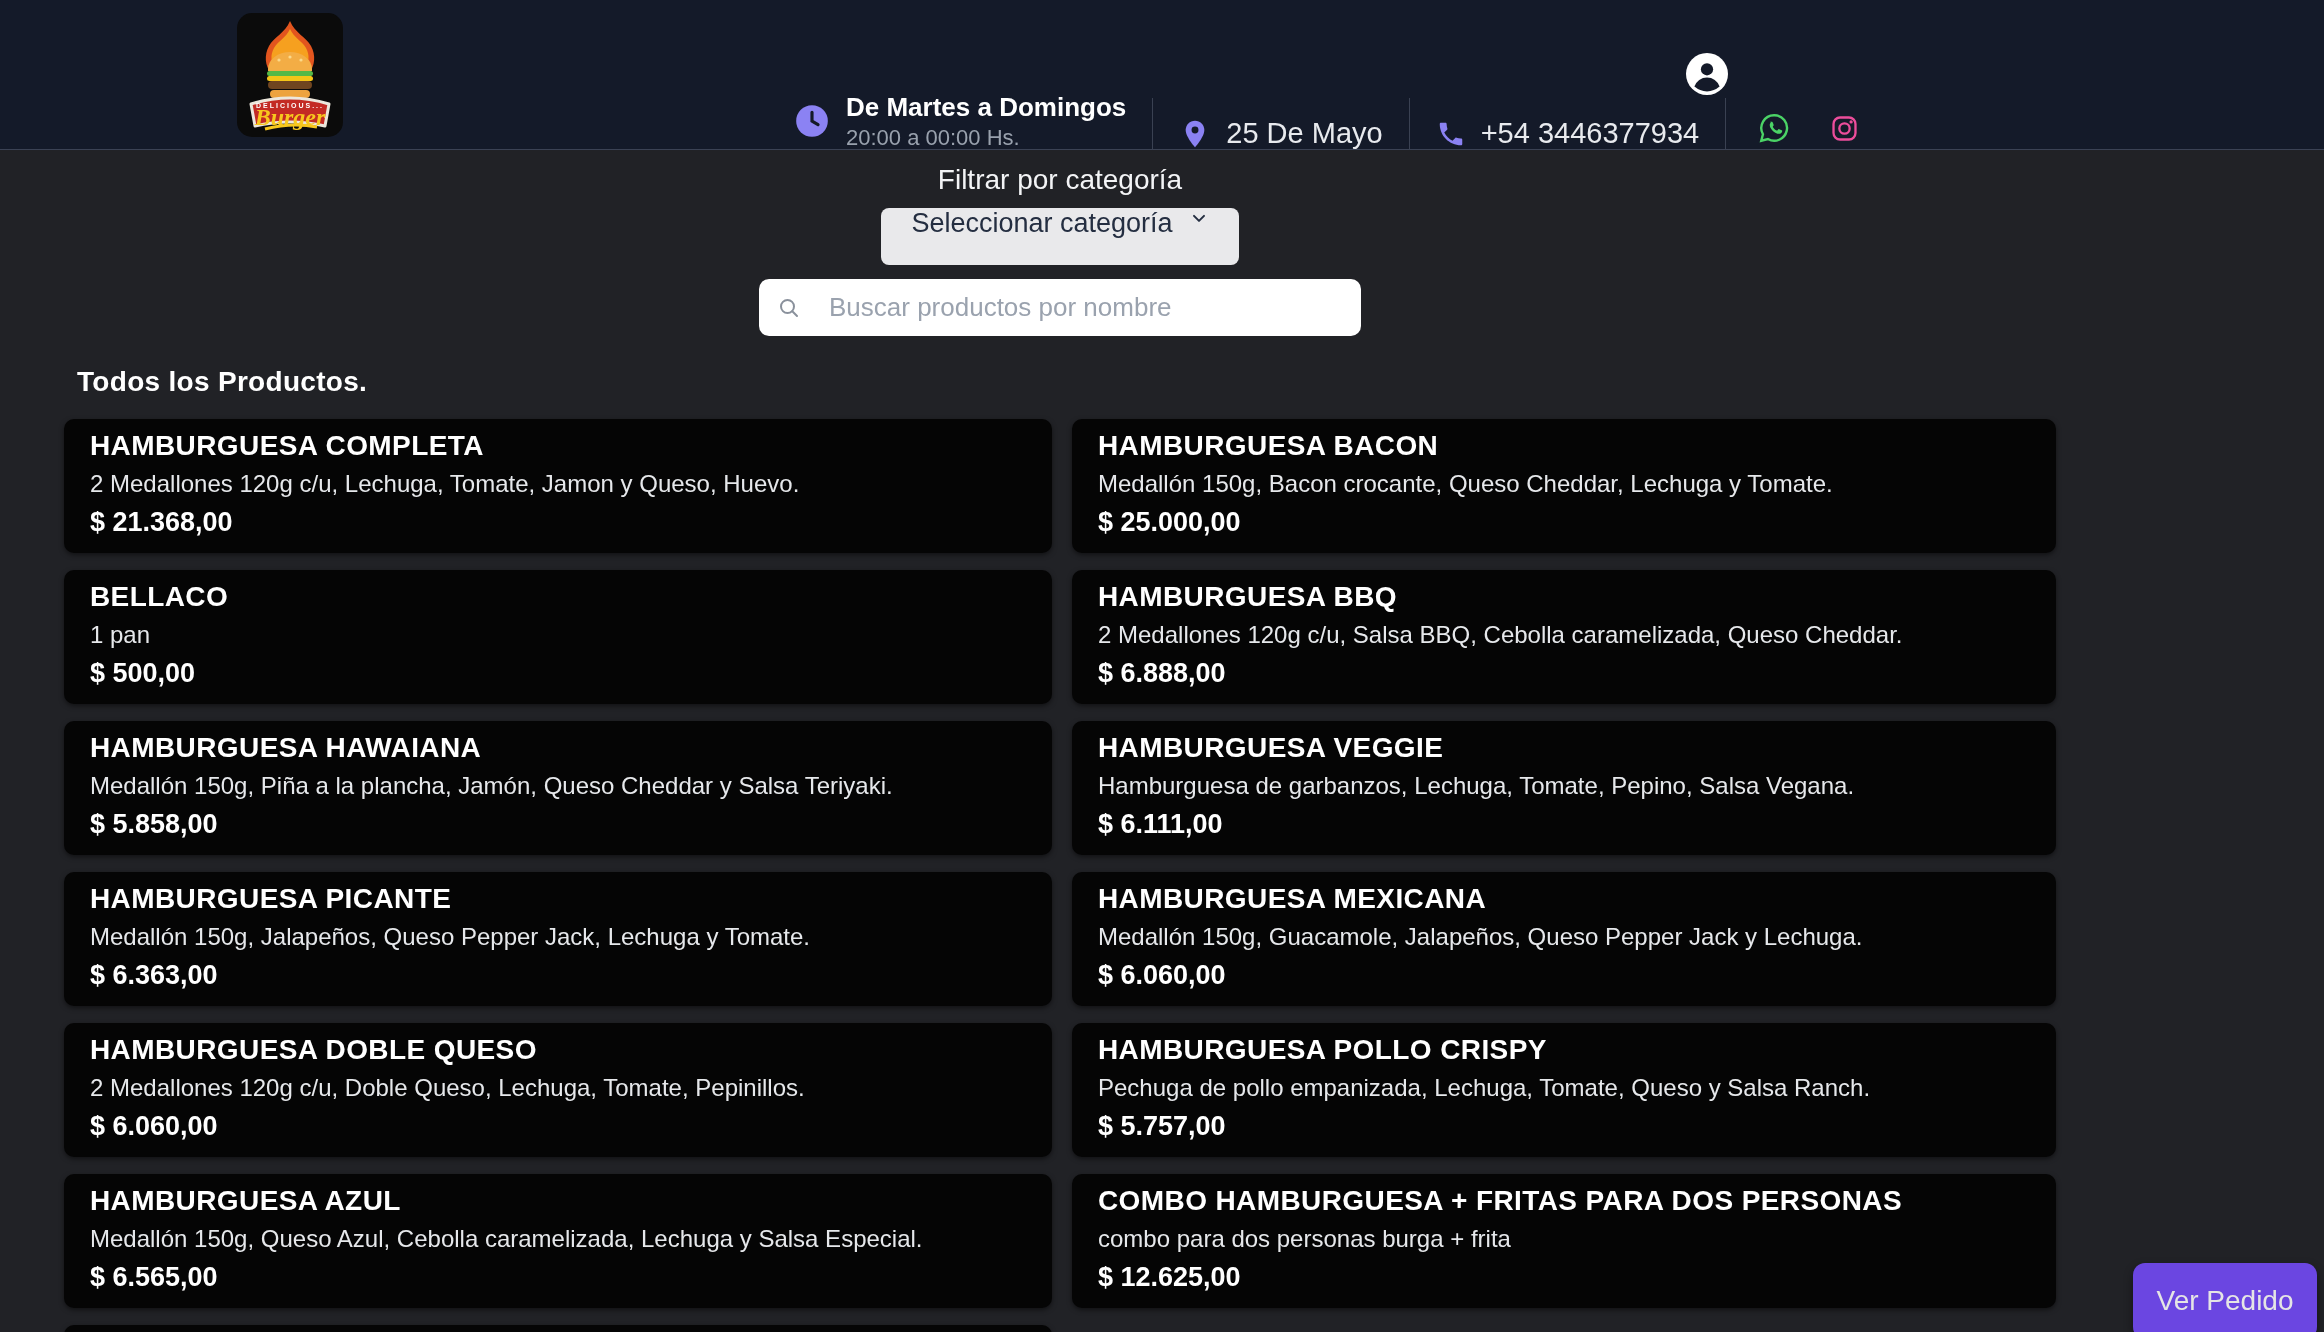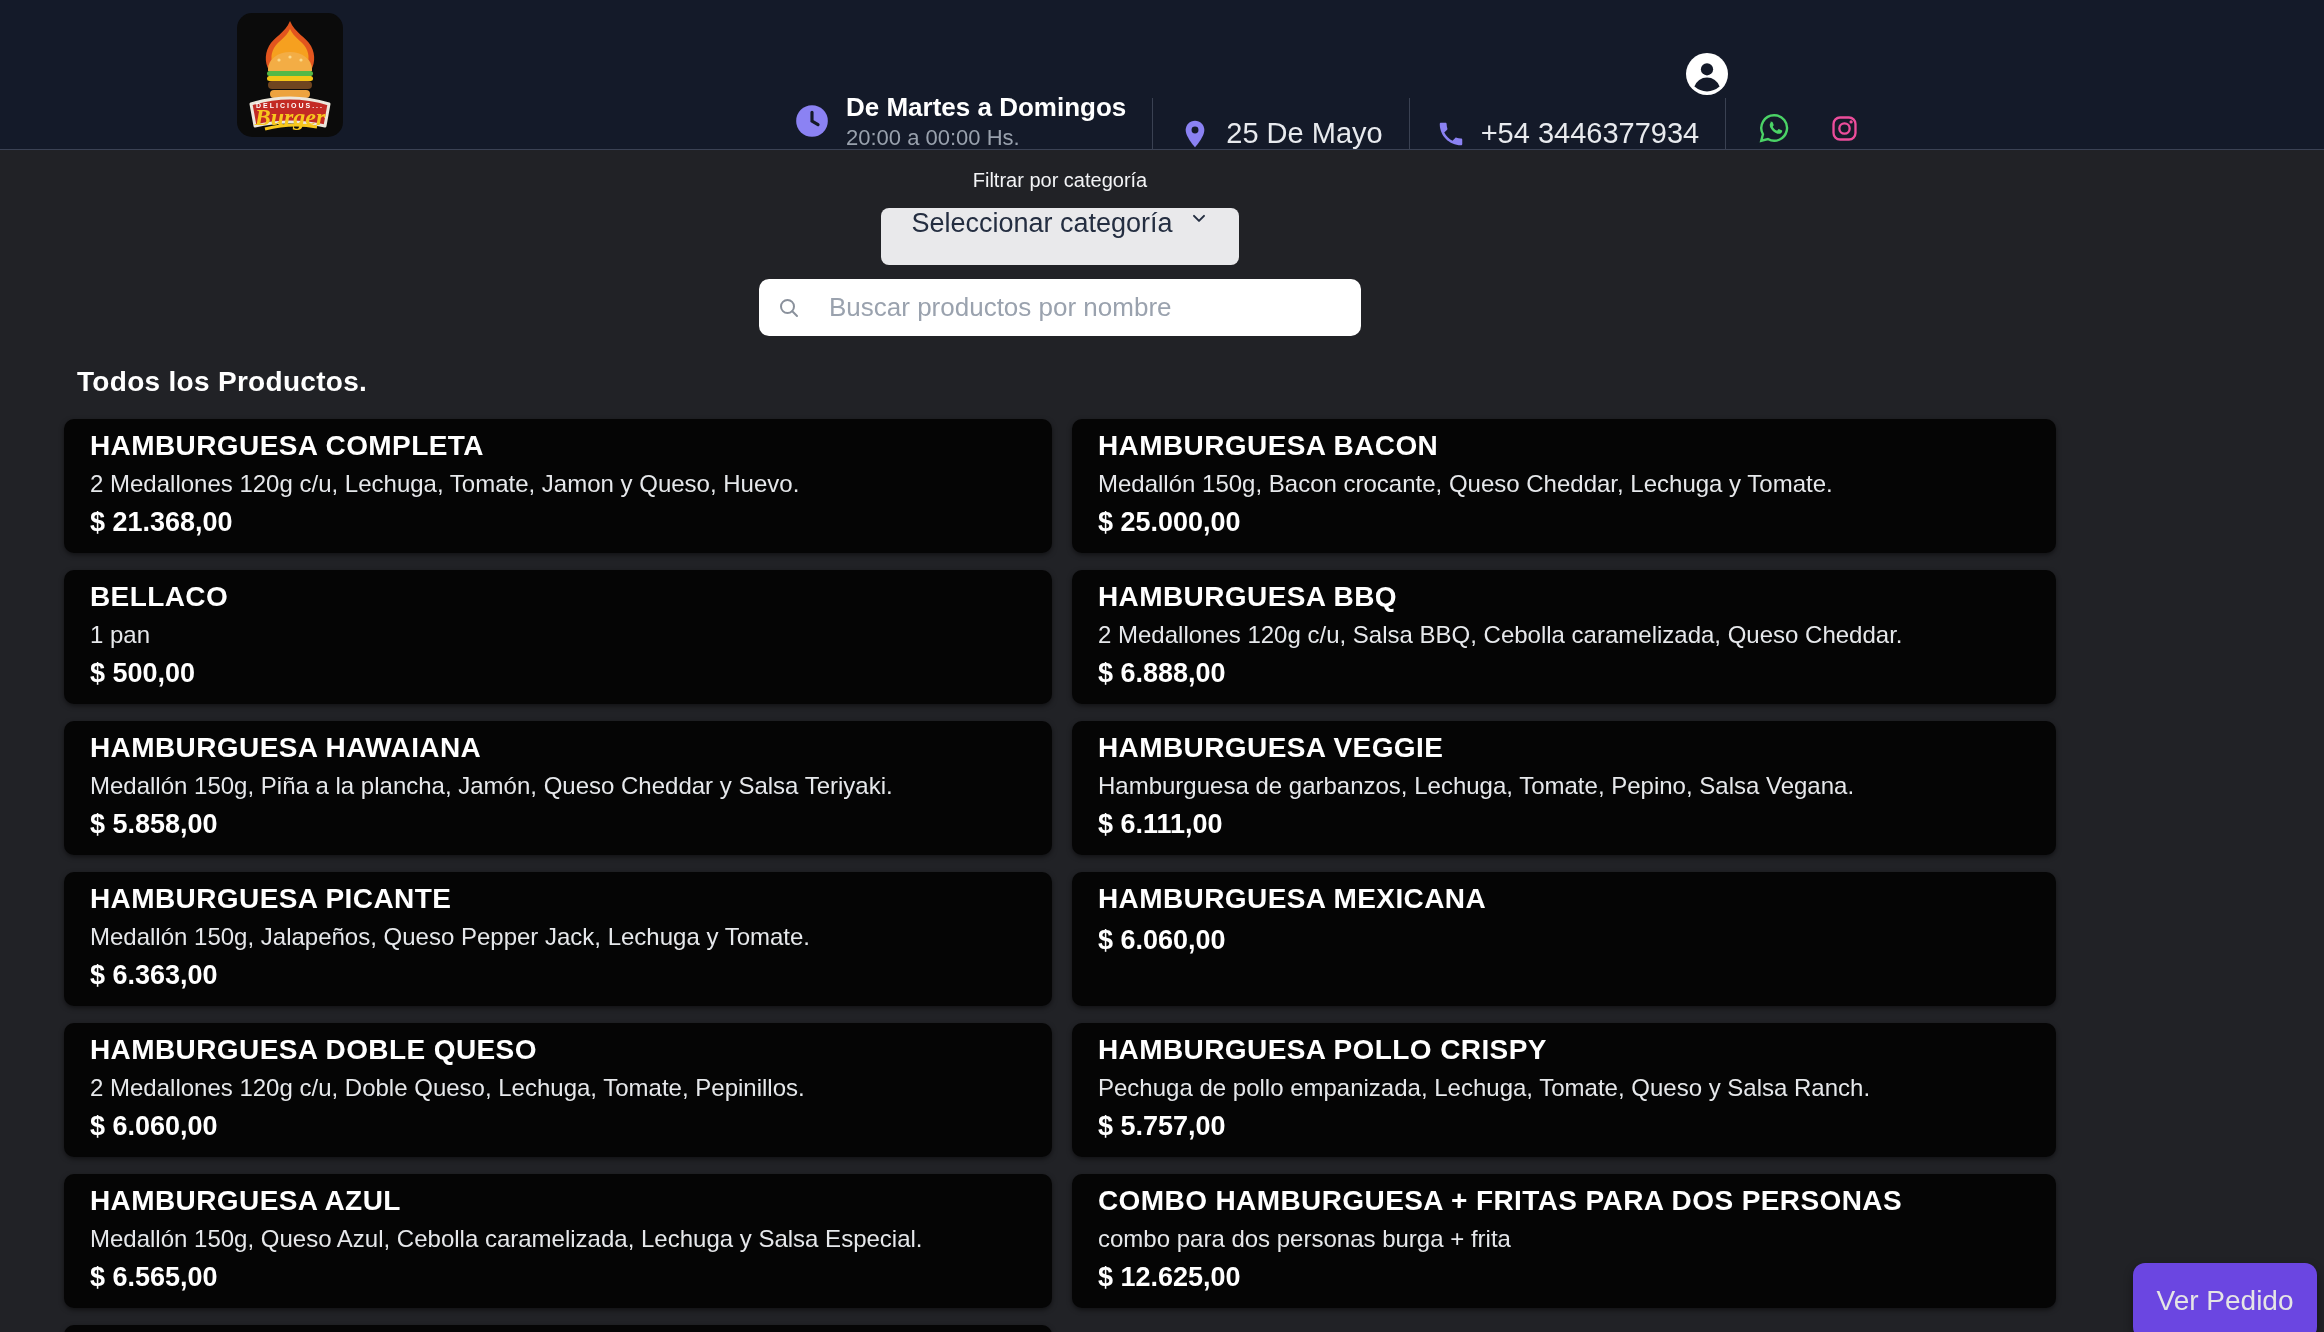--- a/index.html
+++ b/index.html
@@ -17,21 +17,21 @@
   .hcenter{position:absolute;left:793px;top:0;height:150px;display:flex;align-items:flex-end;gap:26px;}
   .cluster{display:flex;align-items:center;gap:15px;}
   .sched-days{font-size:26px;font-weight:700;color:#ffffff;line-height:30px;}
   .sched-hours{font-size:22px;color:#99a1ad;margin-top:4px;line-height:24px;}
   .info-text{font-size:29px;color:#e8eaee;}
   .vdiv{width:1px;height:52px;background:#3a4152;}
   .social-btn{display:flex;align-items:center;justify-content:center;width:44px;height:44px;cursor:pointer;background:none;border:none;padding:0;}
   .avatar{position:absolute;left:1686px;top:53px;width:42px;height:42px;cursor:pointer;}
   
   .filter-col{position:absolute;left:759px;top:163px;width:602px;text-align:center;}
-  .filter-title{font-size:20px;color:#f3f4f6;line-height:34px;}
+  .filter-title{font-size:28px;color:#f3f4f6;line-height:34px;}
   .cat-btn{
     margin-top:11px;height:57px;min-width:348px;background:#e9e9eb;border:none;border-radius:8px;
     font-family:inherit;font-size:27px;font-weight:400;color:#242e41;
     display:inline-flex;align-items:flex-start;justify-content:center;gap:16px;padding:0 30px;cursor:pointer;
   }
   .searchbox{
     margin-top:14px;height:57px;background:#ffffff;border-radius:10px;
     display:flex;align-items:center;padding:0 18px;gap:26px;box-sizing:border-box;
   }
   .searchbox input{
@@ -201,20 +201,21 @@
   </div>
 
   <div class="card">
     <div class="card-title">HAMBURGUESA PICANTE</div>
     <div class="card-desc">Medallón 150g, Jalapeños, Queso Pepper Jack, Lechuga y Tomate.</div>
     <div class="card-price">$ 6.363,00</div>
   </div>
 
   <div class="card">
     <div class="card-title">HAMBURGUESA MEXICANA</div>
+    <div class="card-desc">Medallón 150g, Guacamole, Jalapeños, Queso Pepper Jack y Lechuga.</div>
     <div class="card-price">$ 6.060,00</div>
   </div>
 
   <div class="card">
     <div class="card-title">HAMBURGUESA DOBLE QUESO</div>
     <div class="card-desc">2 Medallones 120g c/u, Doble Queso, Lechuga, Tomate, Pepinillos.</div>
     <div class="card-price">$ 6.060,00</div>
   </div>
 
   <div class="card">

